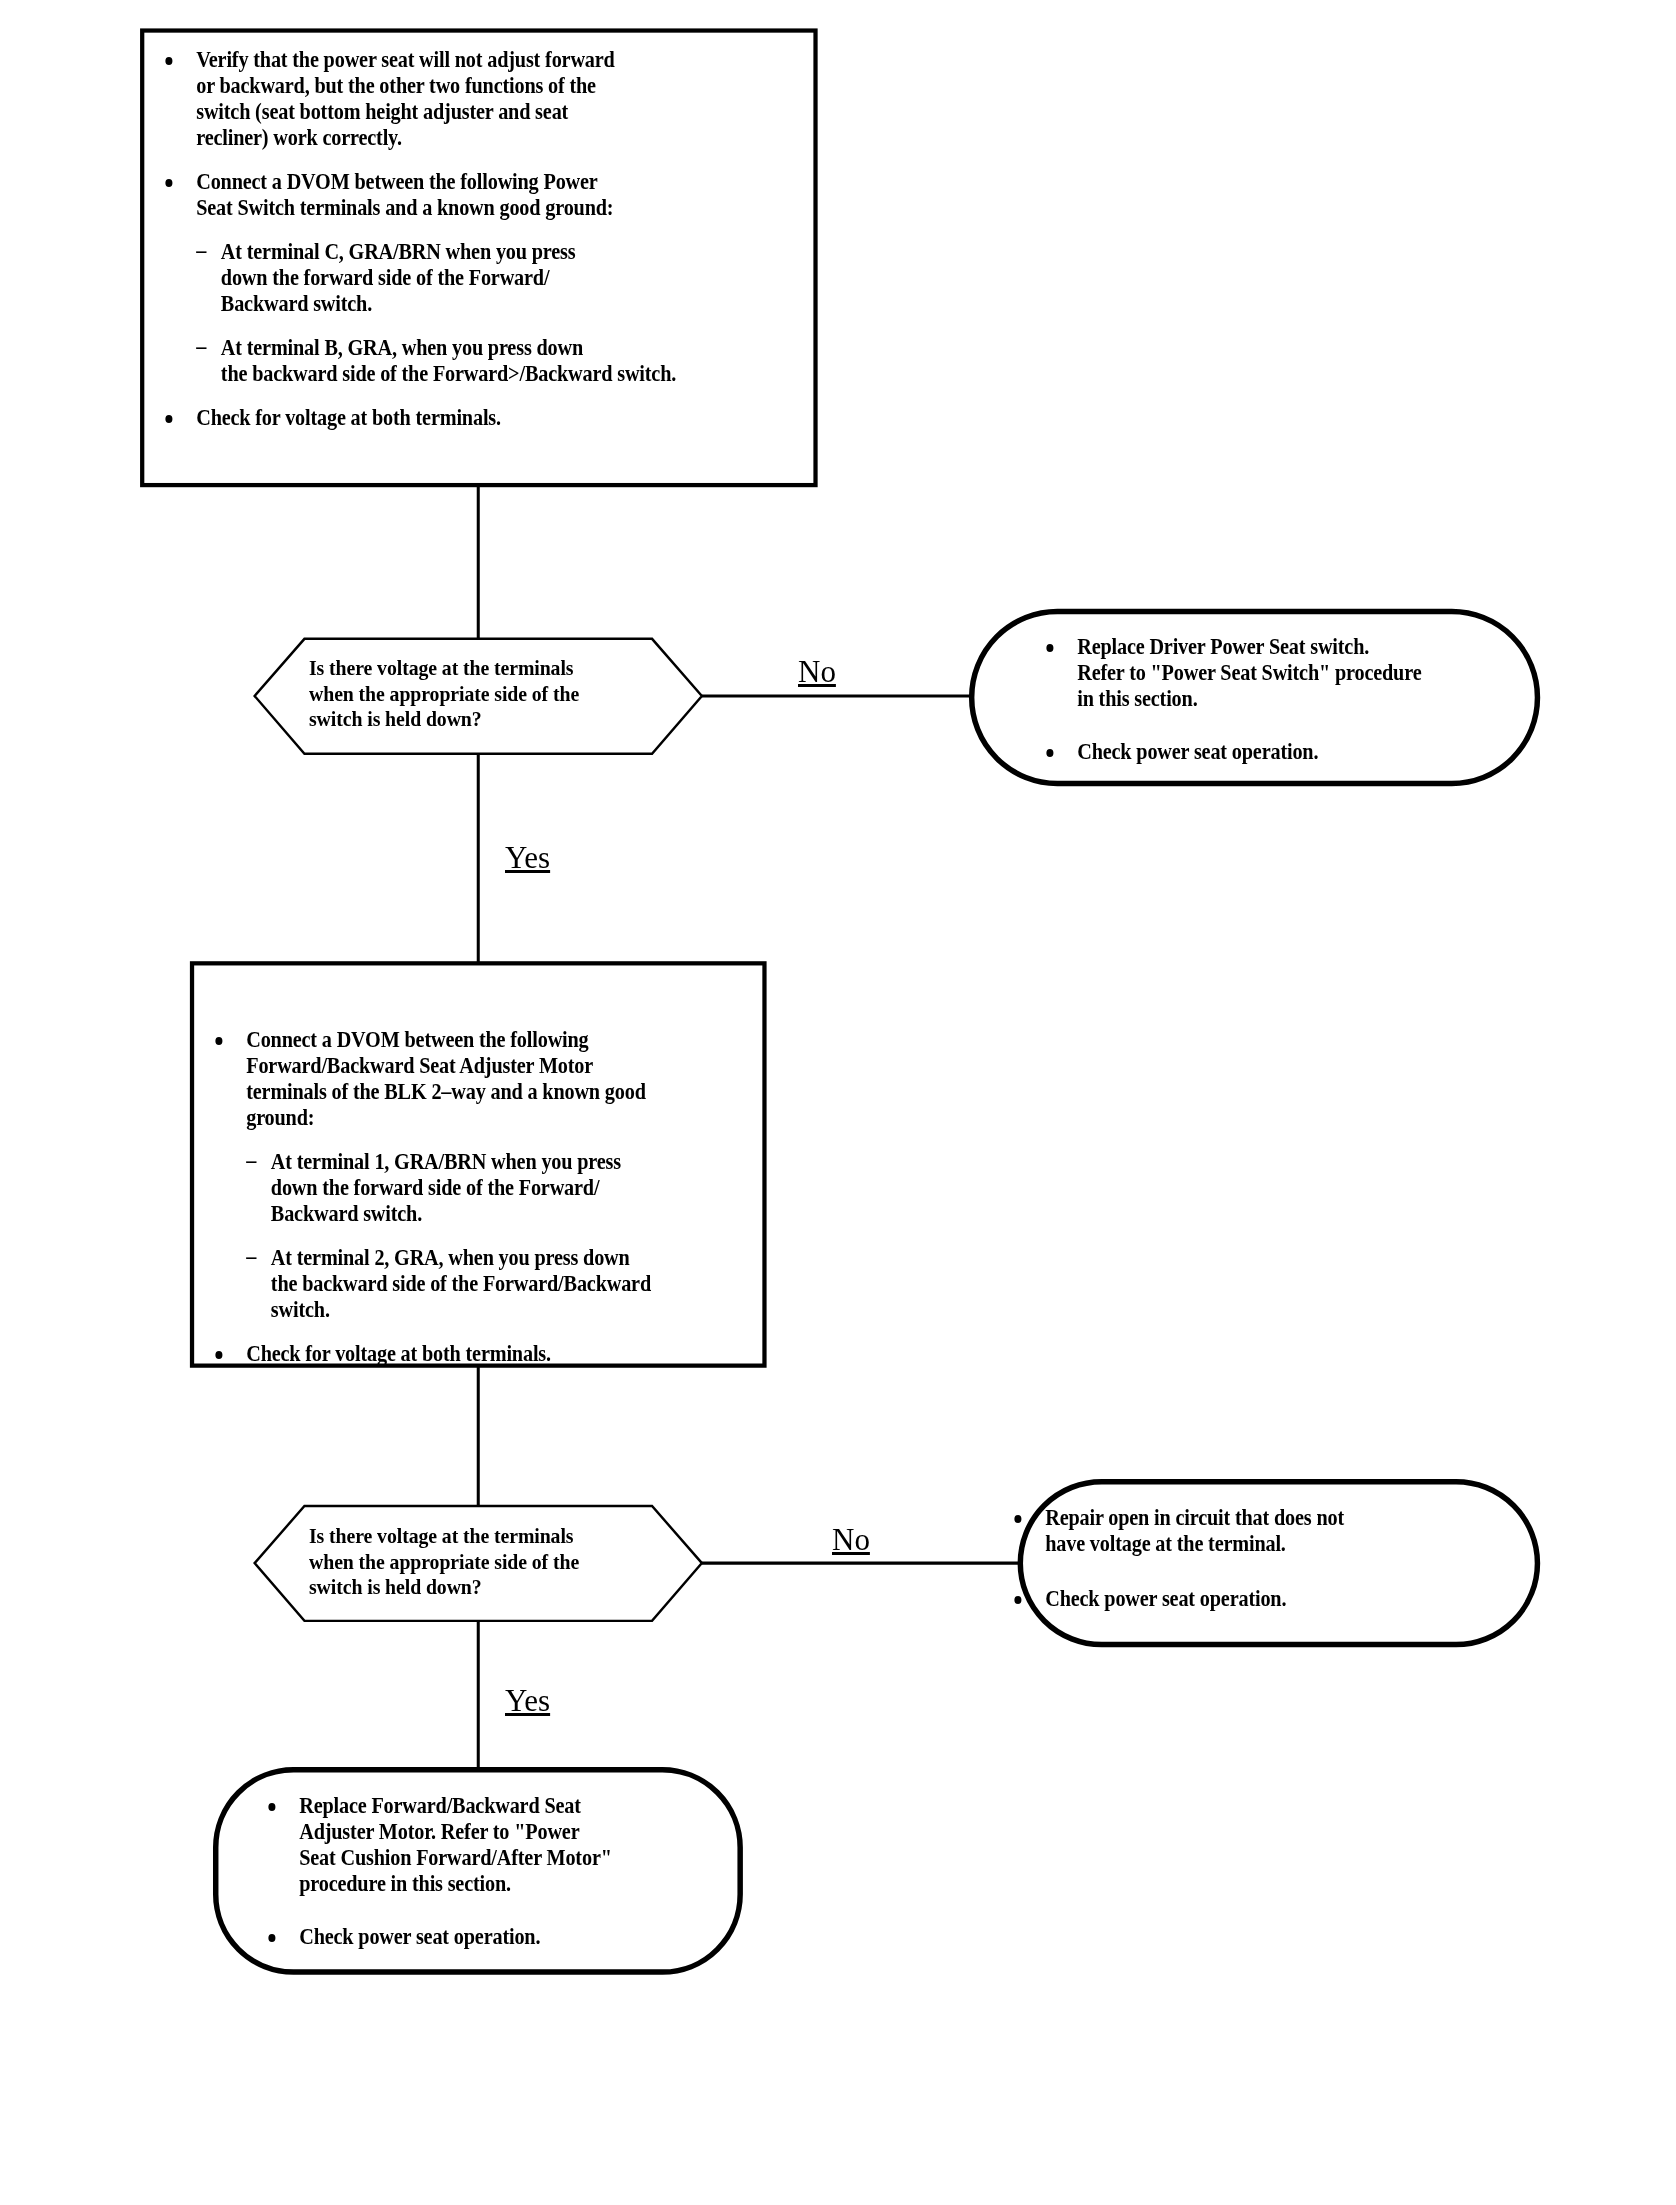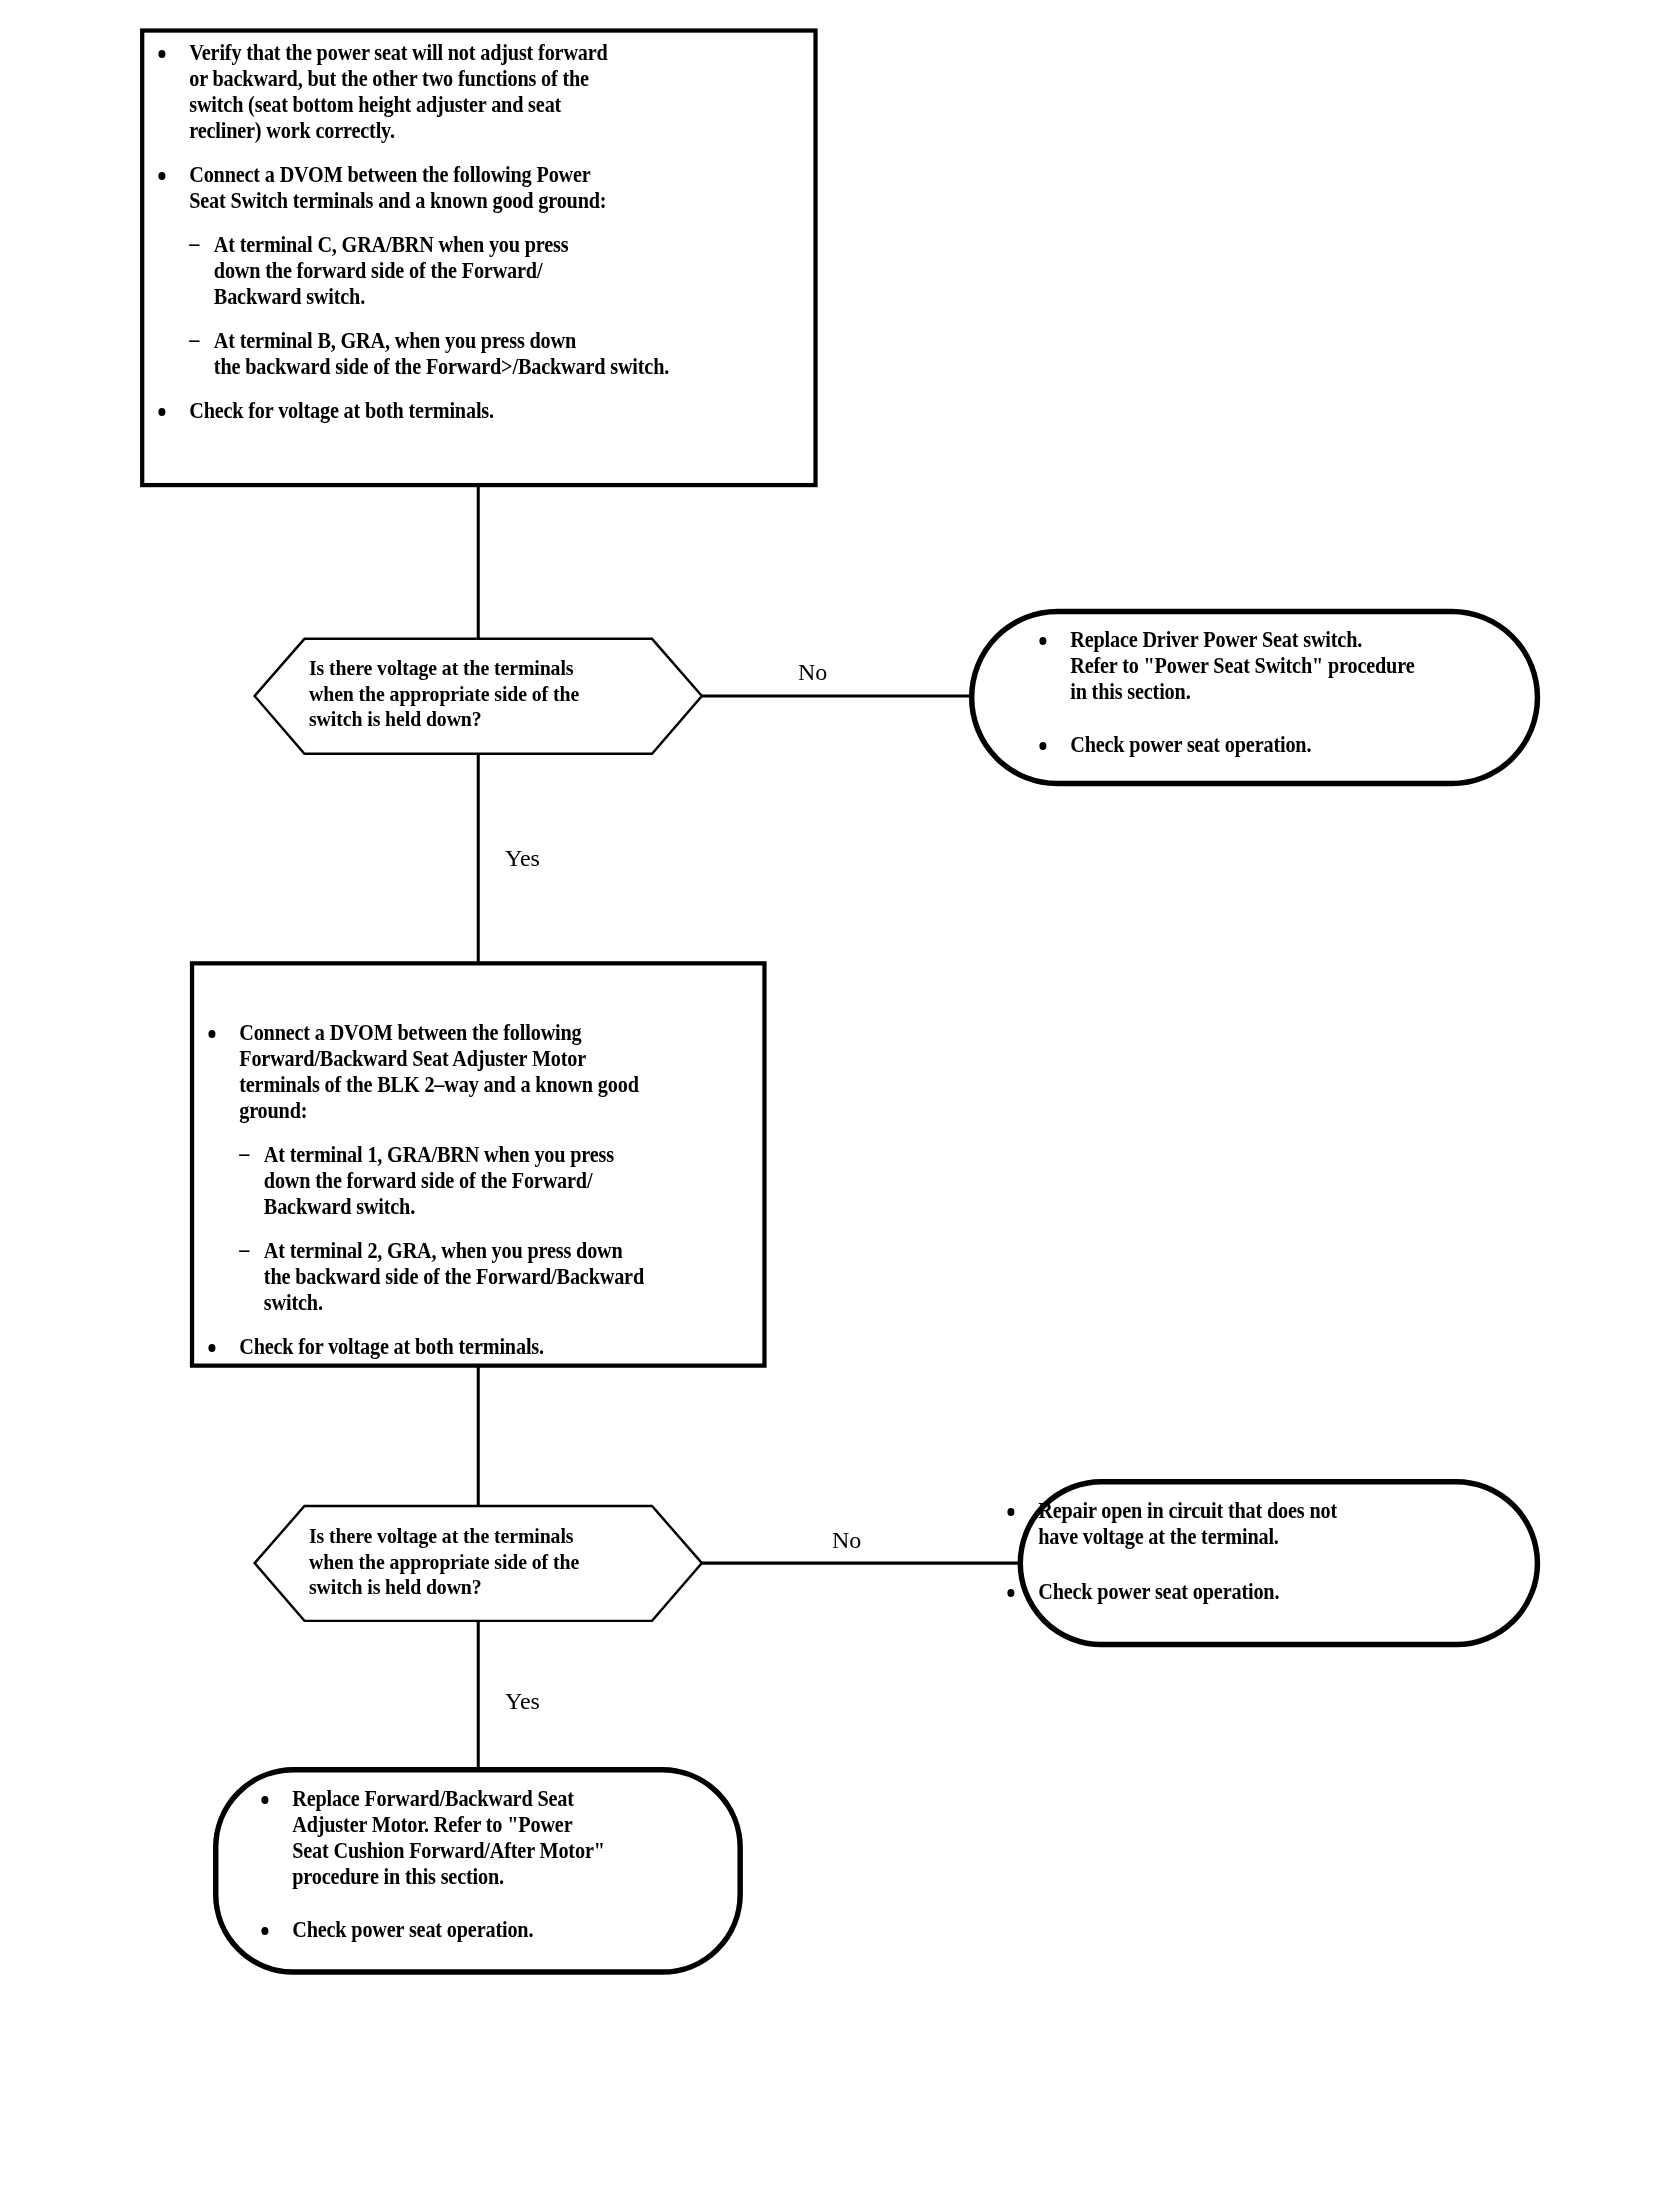--- a/index.html
+++ b/index.html
@@ -25,21 +25,21 @@
   }
 
   .node-text {
     position: absolute;
     box-sizing: border-box;
   }
 
   
   .bullet-list {
     list-style: none;
-    margin: 0;
+    margin: 7px;
     padding: 0;
   }
   .bullet-list > li {
     position: relative;
     font-family: "Liberation Serif", "DejaVu Serif", serif;
     font-weight: bold;
     font-size: 23px;
     line-height: 26px;
     transform: scaleX(0.88);
     transform-origin: left top;
@@ -89,22 +89,23 @@
     transform-origin: left top;
     letter-spacing: -0.1px;
   }
   .decision-text div { white-space: nowrap; }
 
   
   .edge-label {
     position: absolute;
     font-family: "Liberation Serif", "DejaVu Serif", serif;
     font-weight: normal;
-    font-size: 24px;
+    font-size: 31px;
     line-height: 24px;
+    text-decoration: underline;
   }
 </style>
 </head>
 <body>
 
 <svg id="flow-svg" viewBox="0 0 2758 3628">
 
   <line x1="787" y1="798" x2="787" y2="1051" stroke="#000" stroke-width="5"></line>
 
   <line x1="1155" y1="1145" x2="1600" y2="1145" stroke="#000" stroke-width="5"></line>

